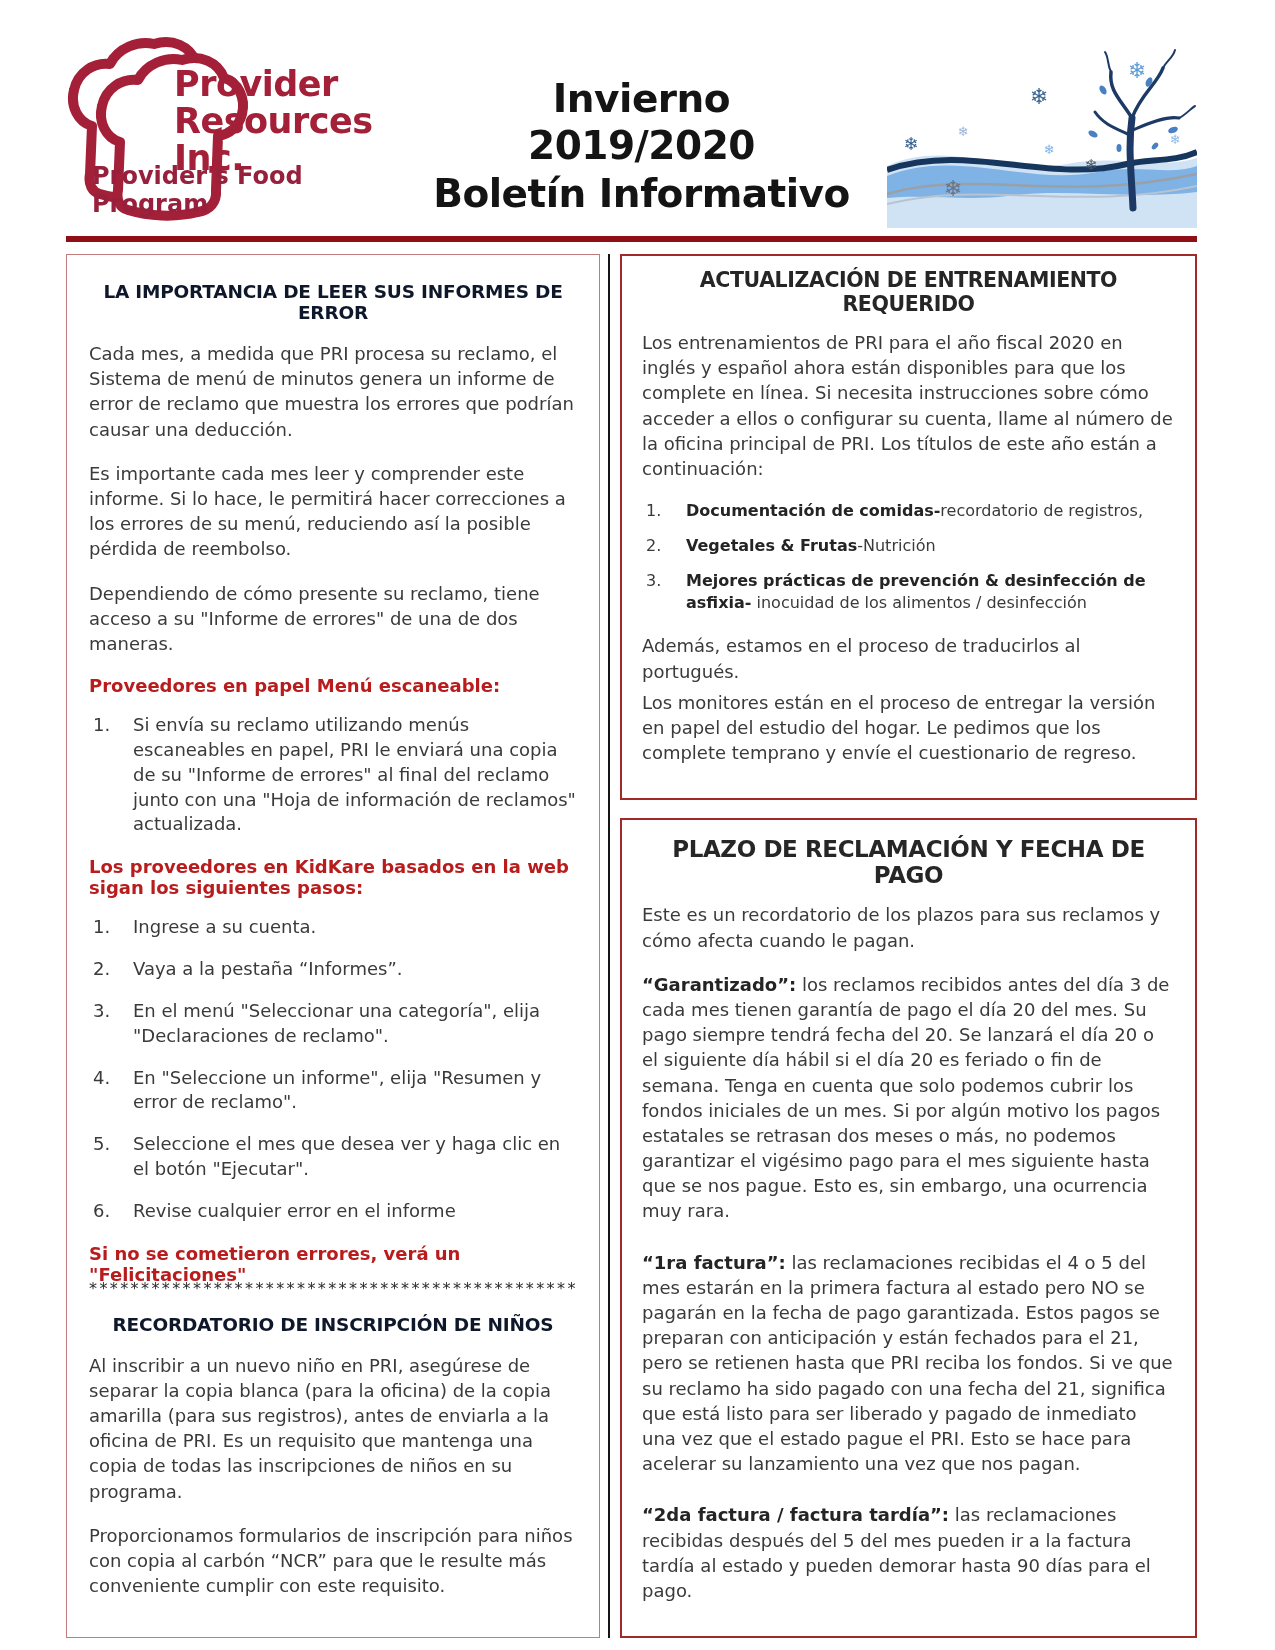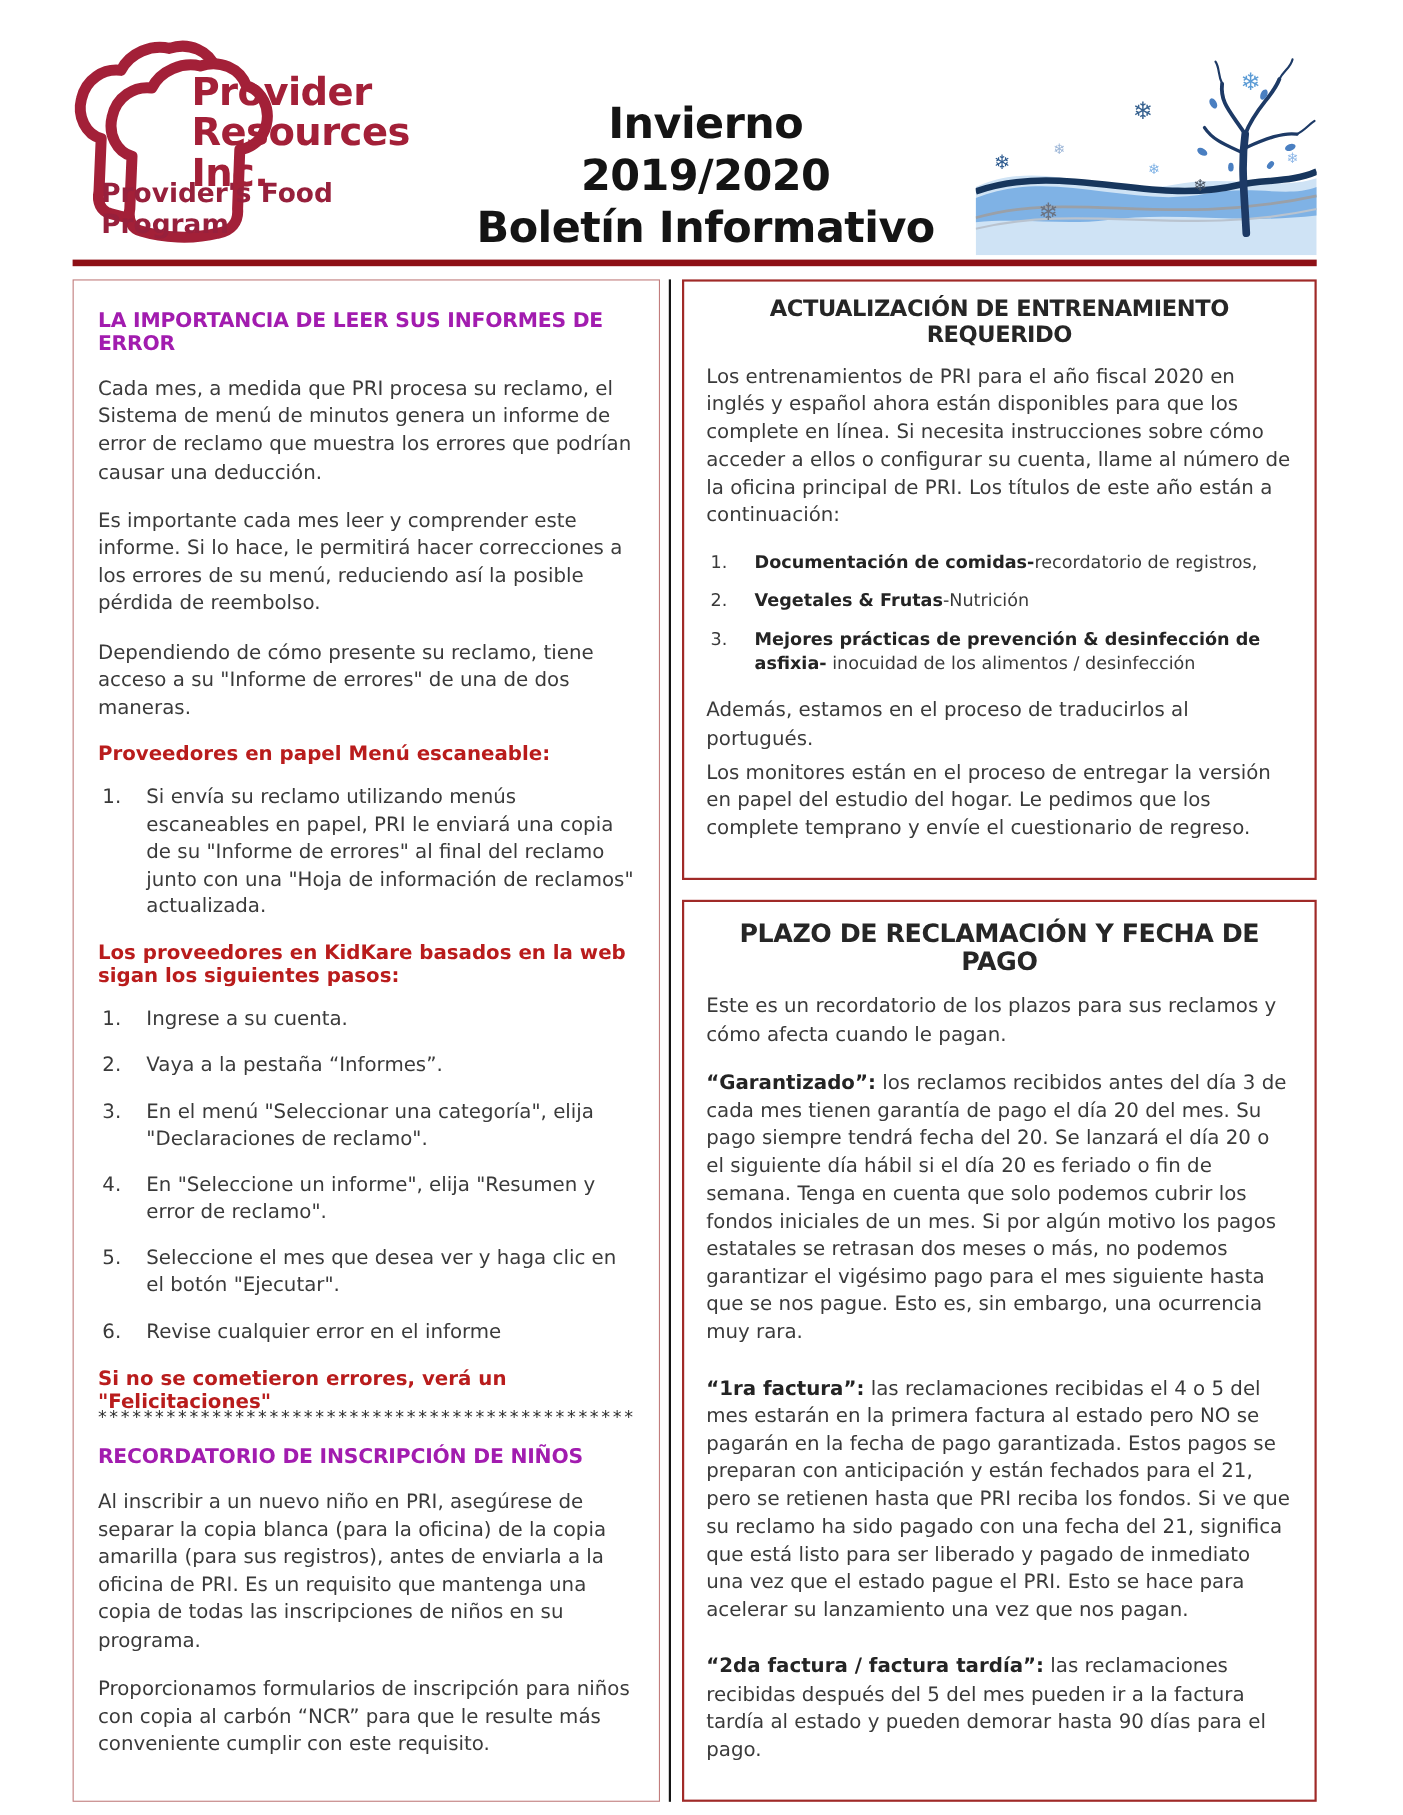--- a/index.html
+++ b/index.html
@@ -5,21 +5,21 @@
   * { margin:0; padding:0; box-sizing:border-box; }
   html,body { background:#ffffff; }
   body {
     width:1275px; height:1650px;
     font-family:"DejaVu Sans", sans-serif;
     color:#3a3a3a;
     padding:34px 78px 0 66px;
     overflow:hidden;
   }
   
-  .header { display:flex; align-items:flex-end; height:198px; }
+  .header { display:flex; align-items:center; height:198px; }
   .logo-wrap { position:relative; width:330px; height:198px; flex:0 0 auto; }
   .logo-name { position:absolute; left:108px; top:32px; color:#a32038; font-weight:bold;
                font-size:35px; line-height:1.05; letter-spacing:-0.5px; }
   .logo-tagline { position:absolute; left:26px; bottom:14px; color:#97203c; font-weight:bold; font-size:24px; }
   .title-block { flex:1 1 auto; text-align:center; padding-top:26px;
                  font-weight:bold; color:#141414; font-size:39px; line-height:1.22; letter-spacing:-0.5px; }
   .winter-wrap { width:310px; height:190px; flex:0 0 auto; }
   
   .header-rule { height:6px; background:#8e1016; margin-top:4px; }
   
@@ -29,21 +29,21 @@
     border:1px solid #c17d7d;
     padding:26px 22px 20px 22px;
     min-height:1180px;
   }
   .col-divider { width:2px; background:#151515; margin:0 10px 0 8px; flex:0 0 auto; }
   .right-col { flex:1 1 auto; display:flex; flex-direction:column; }
   .rbox { border:2px solid #a02a28; padding:12px 20px 14px 20px; }
   .rbox.training { min-height:414px; }
   .rbox.deadline { min-height:752px; margin-top:18px; flex:1 0 auto; }
   
-  .sec-heading { text-align:left; font-weight:bold; color:#a21caf; font-size:18.5px;
+  .sec-heading { text-align:center; font-weight:bold; color:#0f172a; font-size:18.5px;
                  letter-spacing:-0.2px; margin-bottom:18px; }
   .rbox-heading { text-align:center; font-weight:bold; color:#262626; font-size:20.5px;
                   letter-spacing:-0.4px; margin-bottom:14px; }
   .rbox-heading.big { font-size:23px; margin-top:4px; }
   p.body { font-size:18px; line-height:1.4; margin-bottom:19px; }
   p.body.center { }
   .subhead { font-weight:bold; color:#b91c1c; font-size:18px; margin-bottom:17px; }
   ol.num { list-style:none; counter-reset:item; margin-bottom:19px; }
   ol.num li { counter-increment:item; position:relative; padding-left:44px;
               font-size:18px; line-height:1.38; margin-bottom:17px; }

